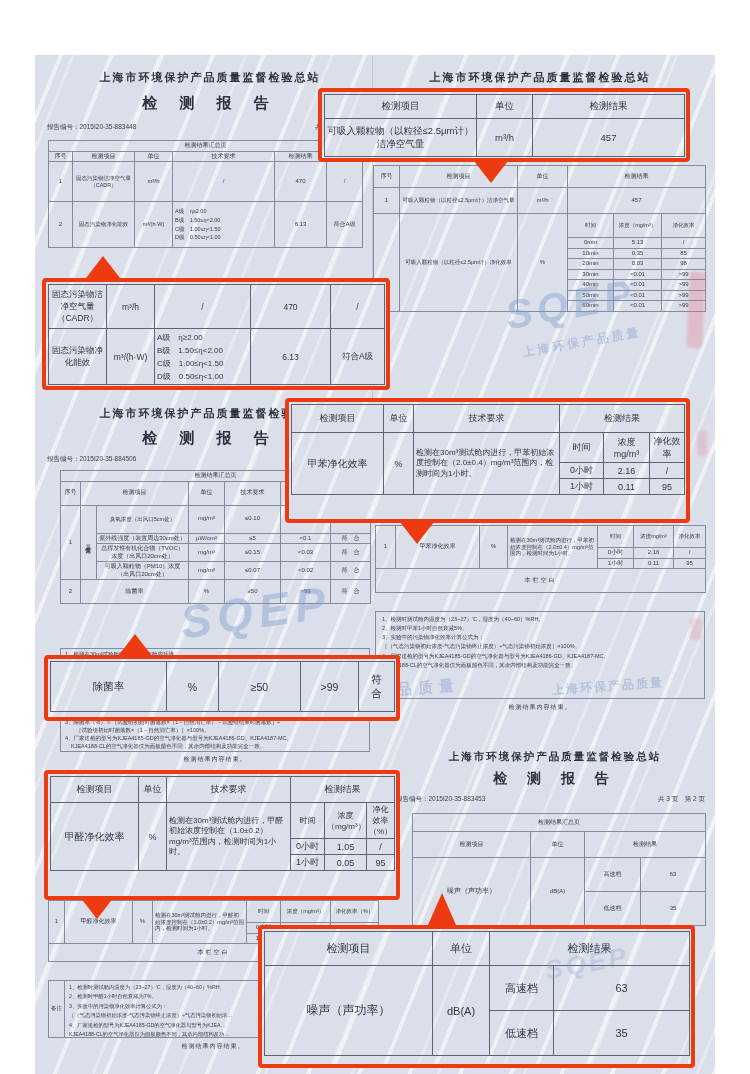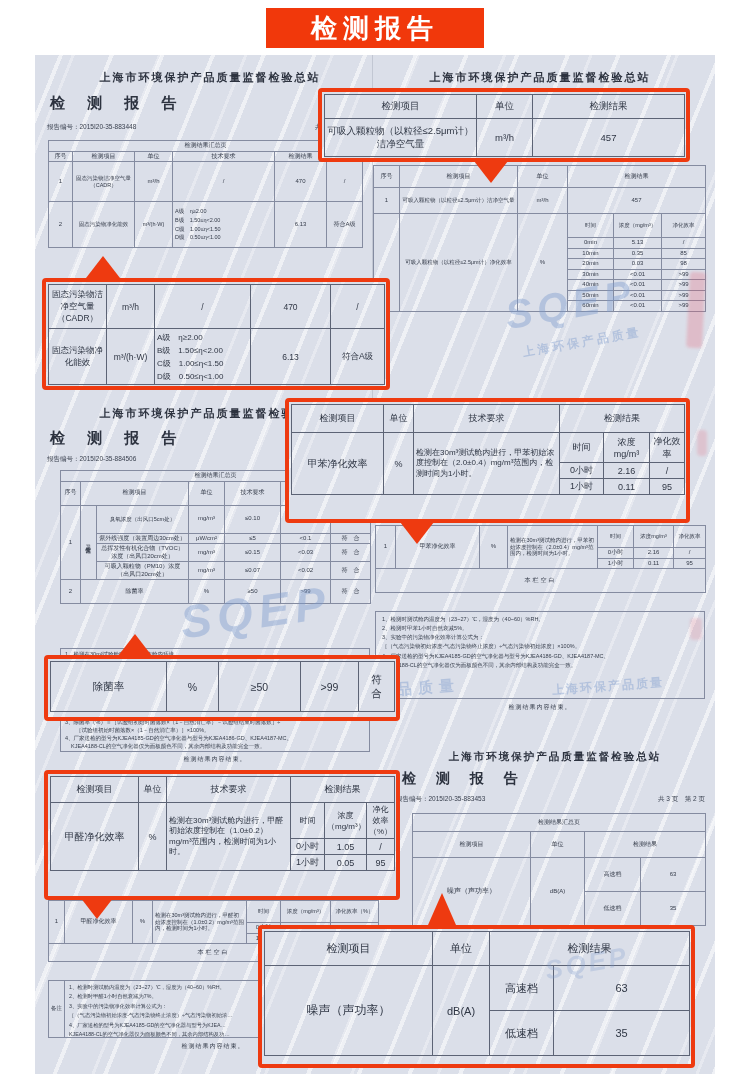--- a/index.html
+++ b/index.html
@@ -7,21 +7,21 @@
   .screen{position:relative;width:750px;height:1074px;margin:0 auto;background:#ffffff;
           font-family:"Liberation Sans",sans-serif;color:#39404e;overflow:hidden}
   .abs{position:absolute}
   .paperbg{background-color:#dbdfe9;
     background-image:
       repeating-linear-gradient(112deg,rgba(255,255,255,0) 0 22px,rgba(255,255,255,.55) 22px 26px,rgba(255,255,255,0) 26px 47px),
       repeating-linear-gradient(112deg,rgba(255,255,255,0) 0 34px,rgba(255,255,255,.32) 34px 37px,rgba(255,255,255,0) 37px 80px);}
   .banner{z-index:6;background:#f1380b;color:#fff;font-weight:bold;font-size:26px;
           letter-spacing:6px;text-align:center;line-height:40px}
   .station{z-index:1;font-weight:bold;letter-spacing:2px;text-align:center;font-size:11px;color:#2c323f}
-  .rtitle{z-index:1;font-weight:bold;letter-spacing:9px;text-align:left;font-size:15px;color:#2c323f}
+  .rtitle{z-index:1;font-weight:bold;letter-spacing:9px;text-align:center;font-size:15px;color:#2c323f}
   .meta{z-index:1;font-size:6.5px;color:#3a414f}
   .right{text-align:right}
   table.t{position:absolute;border-collapse:collapse;table-layout:fixed;text-align:center;
           color:#343b49;z-index:1}
   .t td,.t th{border:1px solid #848ba0;padding:1px 2px;font-weight:normal;vertical-align:middle;overflow:hidden}
   .doc-t{font-size:6px;line-height:1.25}
   .small{font-size:5.5px;line-height:1.2}
   .tech{text-align:left;font-size:5.5px;line-height:1.25}
   .co{border:4px solid #ee3a10;border-radius:4px;z-index:3}
   .co table{border-collapse:collapse;table-layout:fixed;text-align:center;color:#2f3644;
@@ -579,15 +579,14 @@
       </tr>
       <tr style="height:45px">
         <td>低速档</td>
         <td>35</td>
       </tr>
     </tbody>
       </table>
   </div>
   <div class="tri tri-up" style="left:428px;top:893px;border-left-width:14px;border-right-width:14px;border-bottom-width:32px"></div>
 
-  <div class="abs banner" style="left:266px;top:8px;width:218px;height:40px">检测报告</div>
 
 </div>
 
 </body></html>

